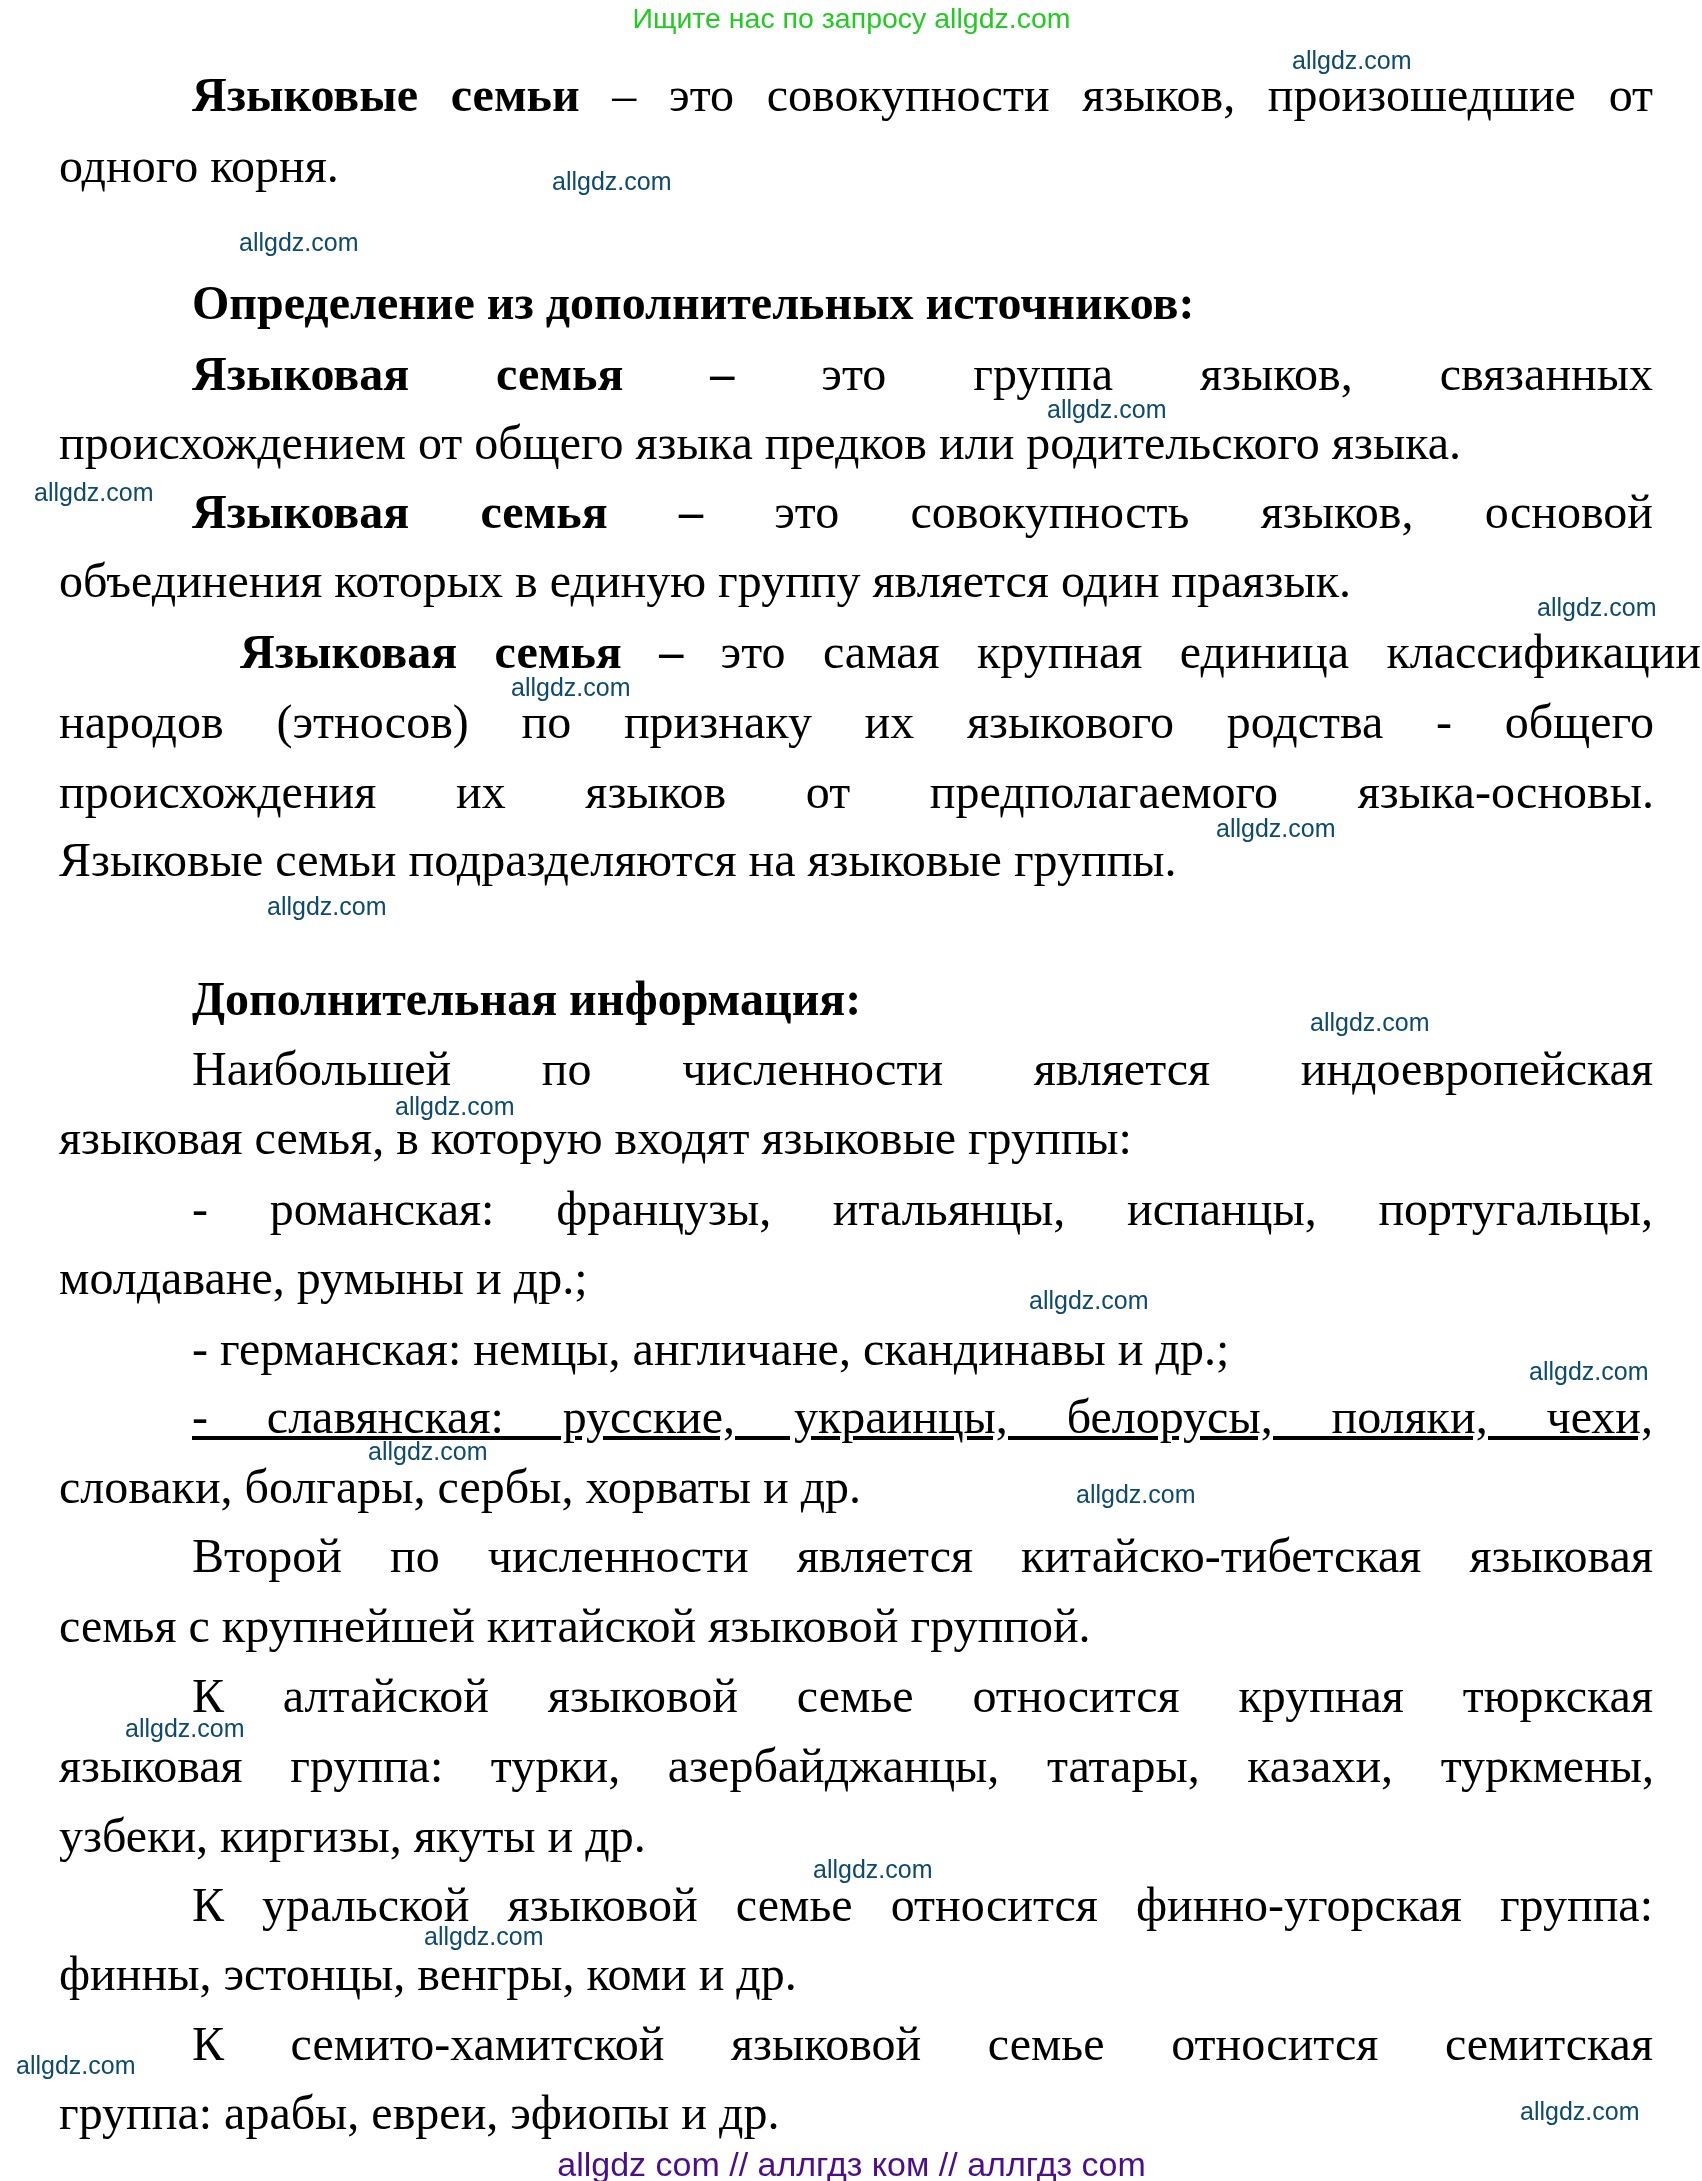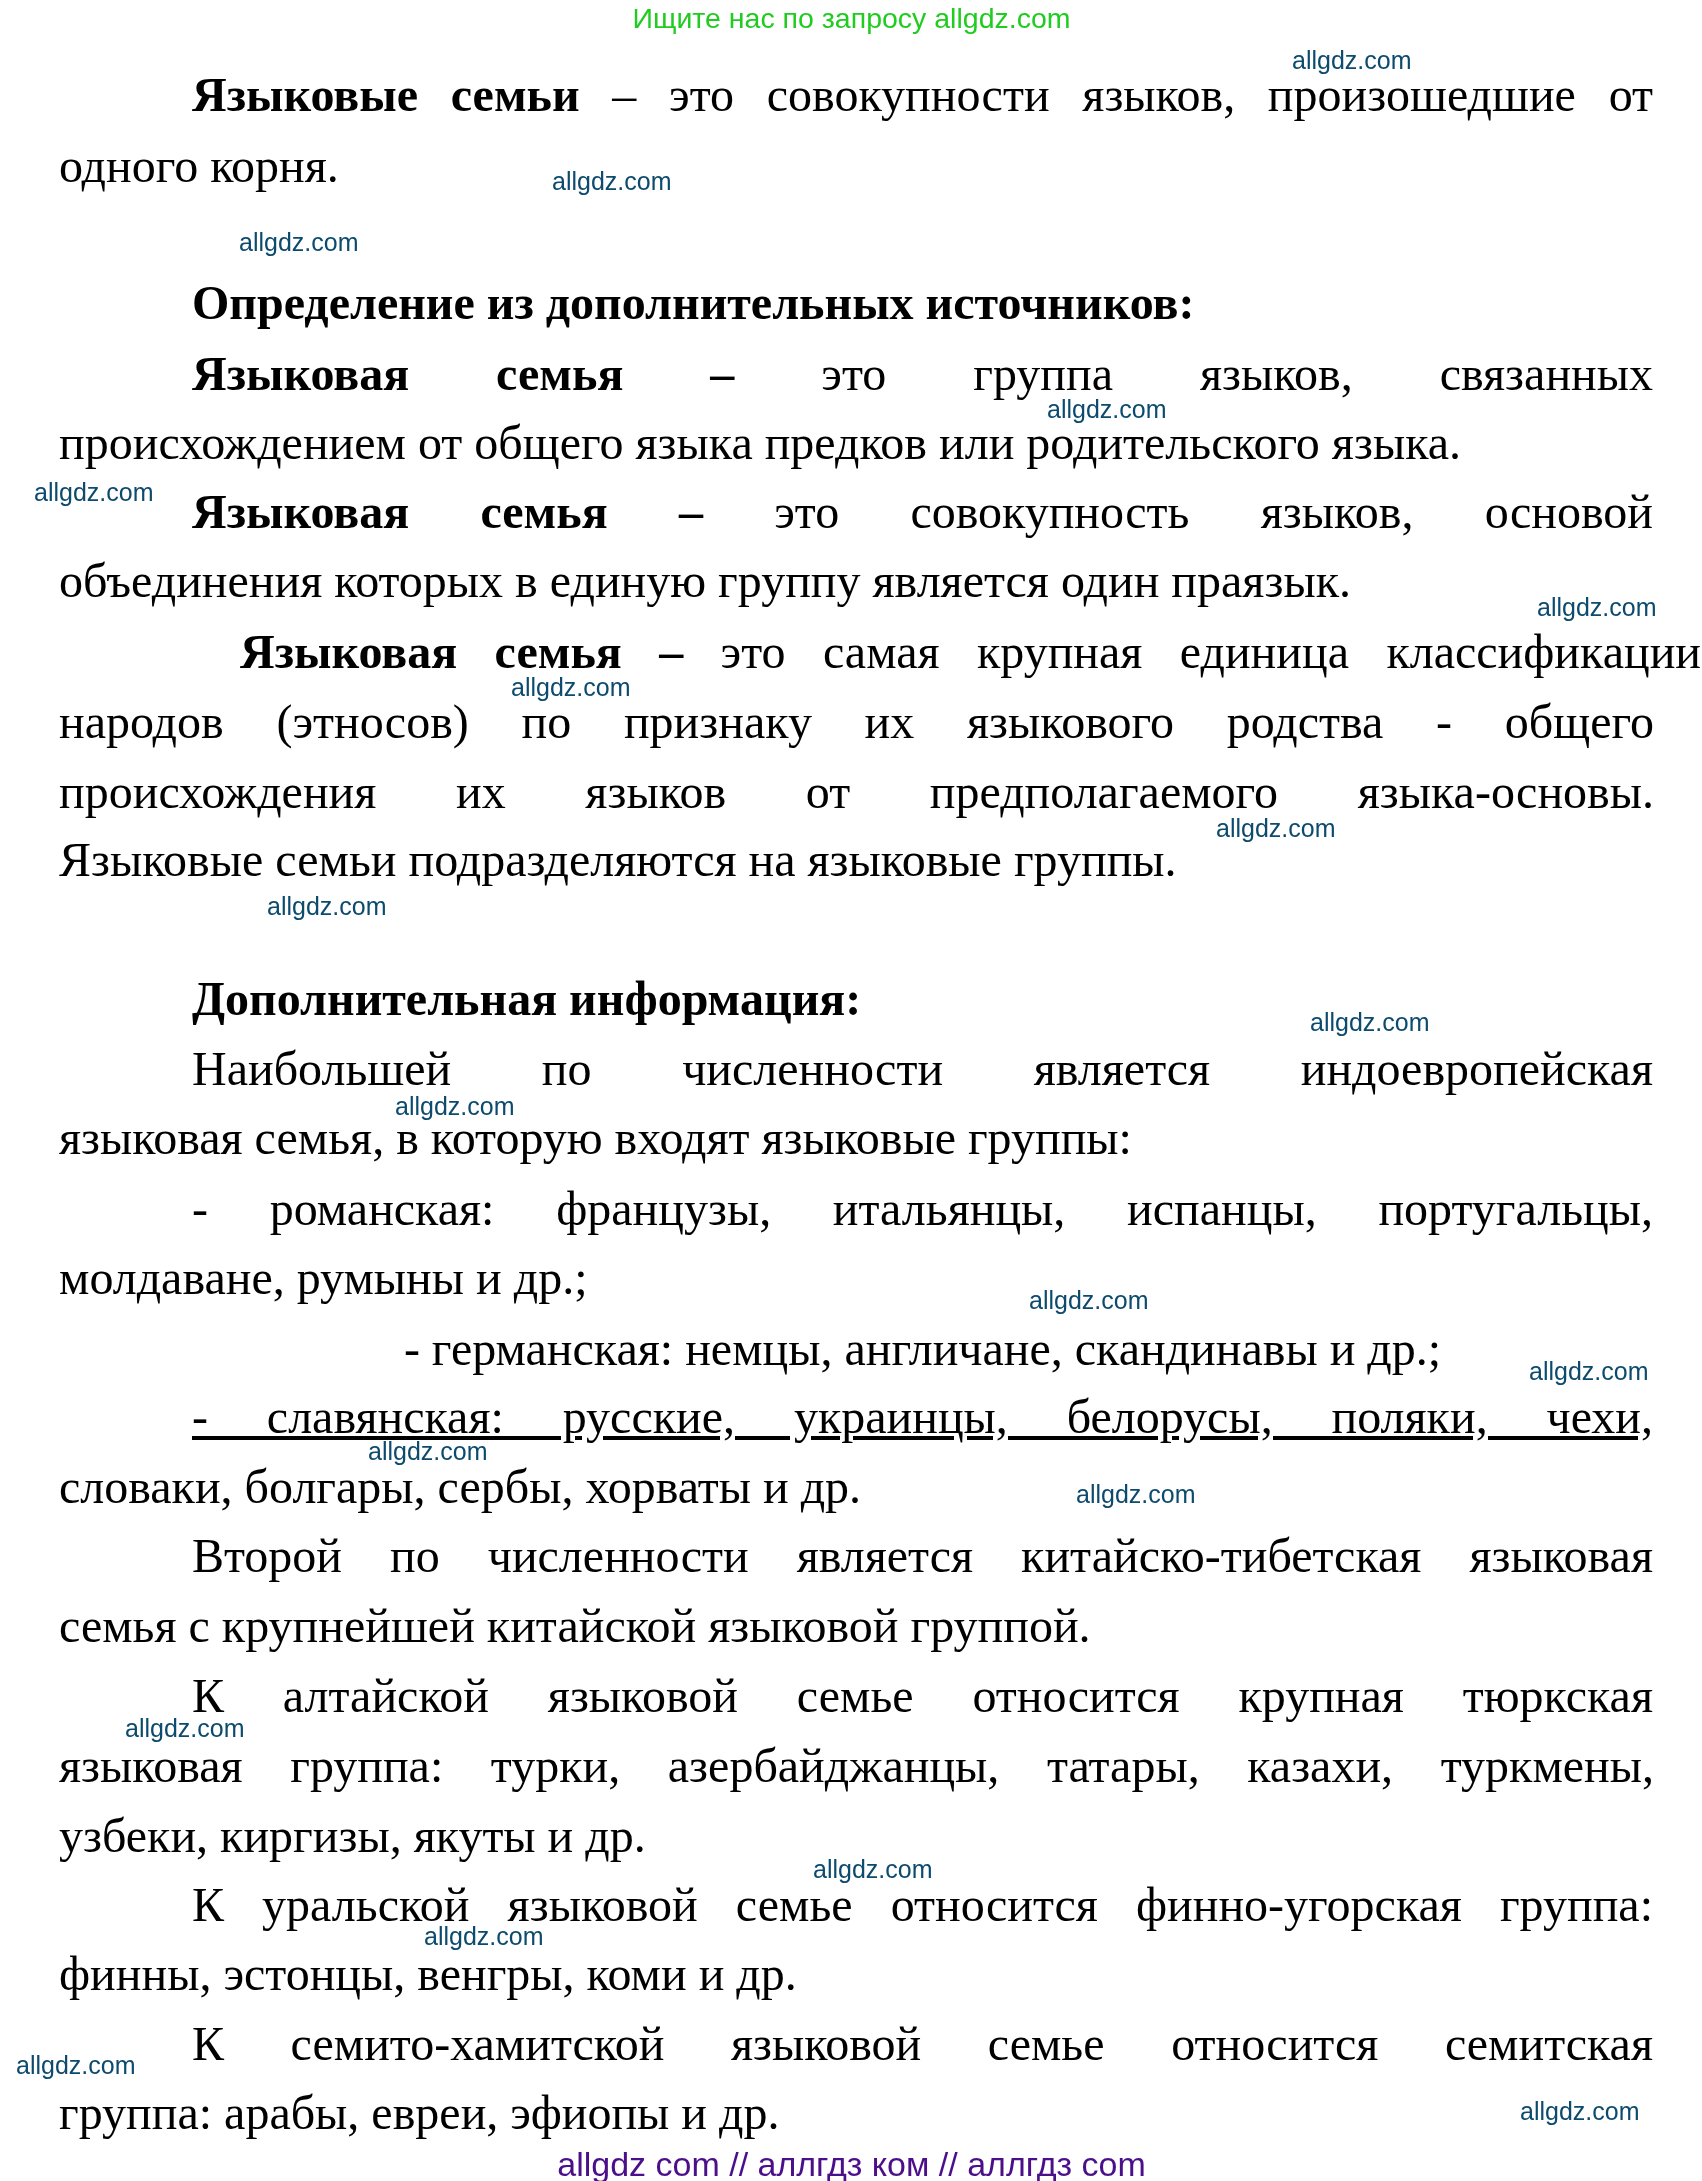--- a/index.html
+++ b/index.html
@@ -37,21 +37,21 @@
 <div class="line" style="top:831px;">Языковые семьи подразделяются на языковые группы.</div>
 
 <div class="line ind b" style="top:970px;">Дополнительная информация:</div>
 
 <div class="line ind j" style="top:1040px;">Наибольшей по численности является индоевропейская</div>
 <div class="line" style="top:1109px;">языковая семья, в которую входят языковые группы:</div>
 
 <div class="line ind j" style="top:1180px;">- романская: французы, итальянцы, испанцы, португальцы,</div>
 <div class="line" style="top:1249px;">молдаване, румыны и др.;</div>
 
-<div class="line ind" style="top:1320px;text-align:center;">- германская: немцы, англичане, скандинавы и др.;</div>
+<div class="line ind" style="top:1320px;">- германская: немцы, англичане, скандинавы и др.;</div>
 
 <div class="line ind j" style="top:1388px;text-decoration:underline;">- славянская: русские, украинцы, белорусы, поляки, чехи,</div>
 <div class="line" style="top:1458px;">словаки, болгары, сербы, хорваты и др.</div>
 
 <div class="line ind j" style="top:1527px;">Второй по численности является китайско-тибетская языковая</div>
 <div class="line" style="top:1597px;">семья с крупнейшей китайской языковой группой.</div>
 
 <div class="line ind j" style="top:1667px;">К алтайской языковой семье относится крупная тюркская</div>
 <div class="line j" style="top:1737px;">языковая группа: турки, азербайджанцы, татары, казахи, туркмены,</div>
 <div class="line" style="top:1807px;">узбеки, киргизы, якуты и др.</div>

